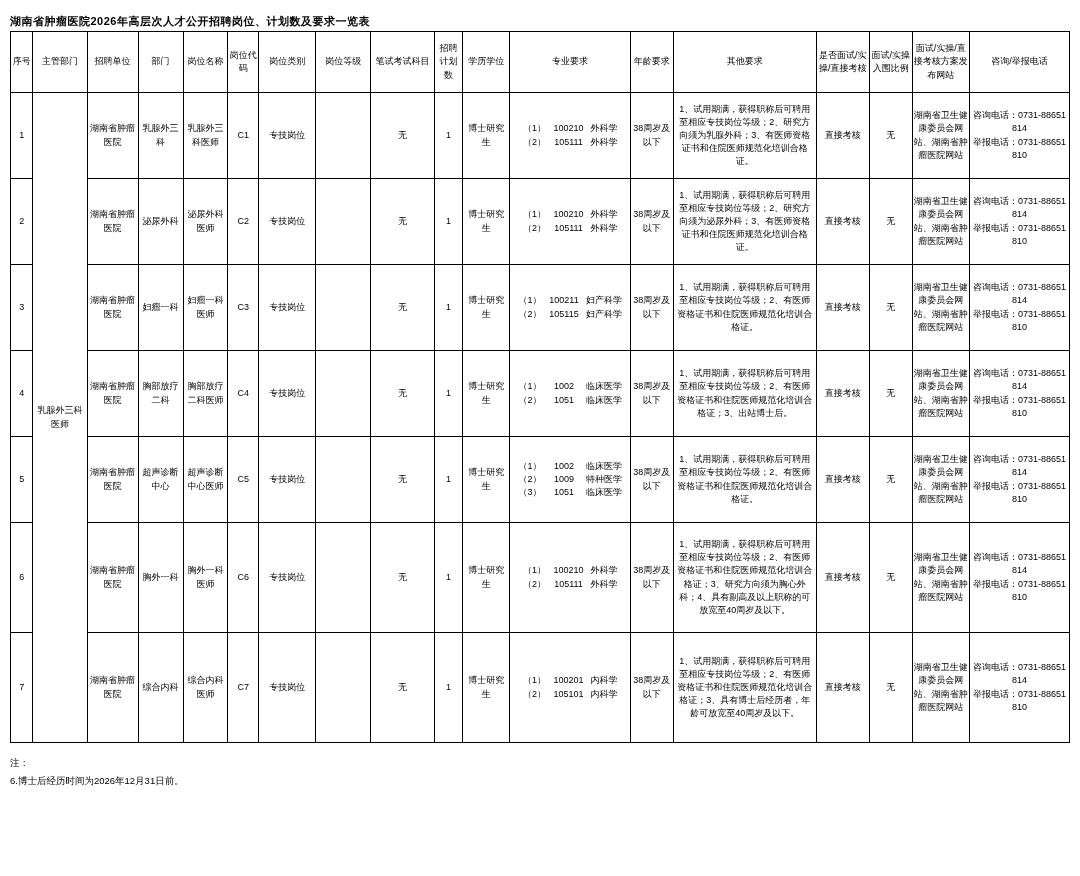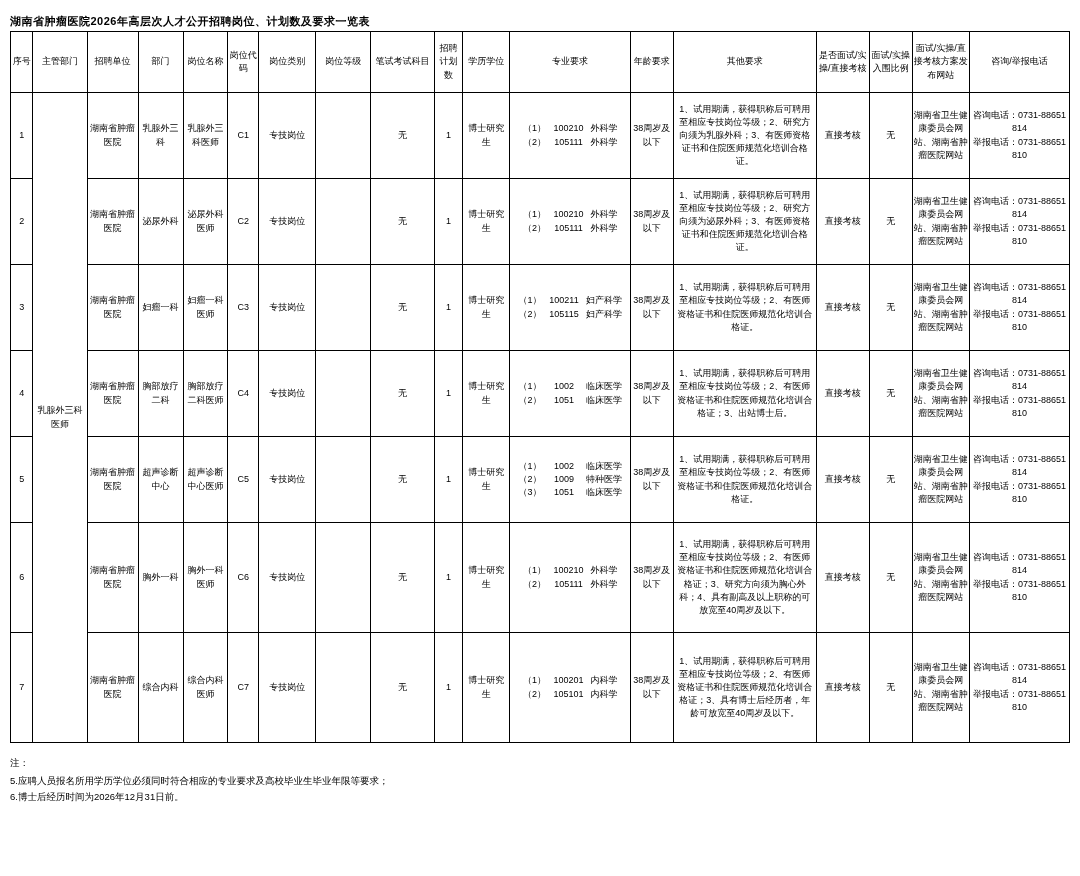--- a/index.html
+++ b/index.html
@@ -309,18 +309,17 @@
             <div>咨询电话：0731-88651814</div>
             <div>举报电话：0731-88651810</div>
           </td>
         </tr>
       </tbody>
   </table>
 
   <div class="notes">
     <div class="notes-title">注：</div>
     <div id="notes-list">
-        <div>5.应聘人员报名所用学历学位必须同时符合相应的专业要求及高校毕业生毕业年限等要求；</div>
         <div>6.博士后经历时间为2026年12月31日前。</div>
       </div>
   </div>
 
 </div>
 
 </body></html>

